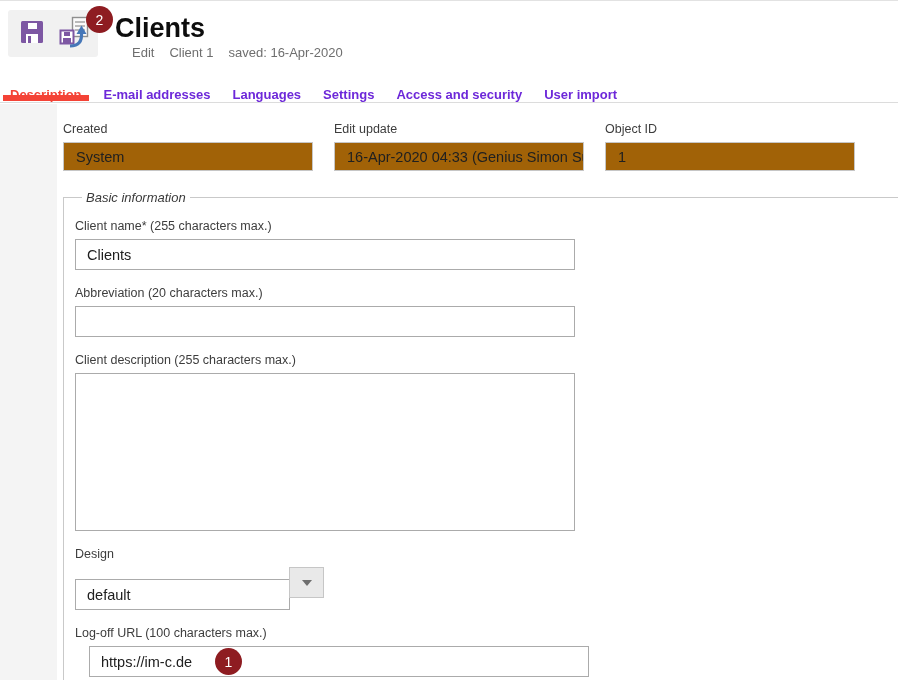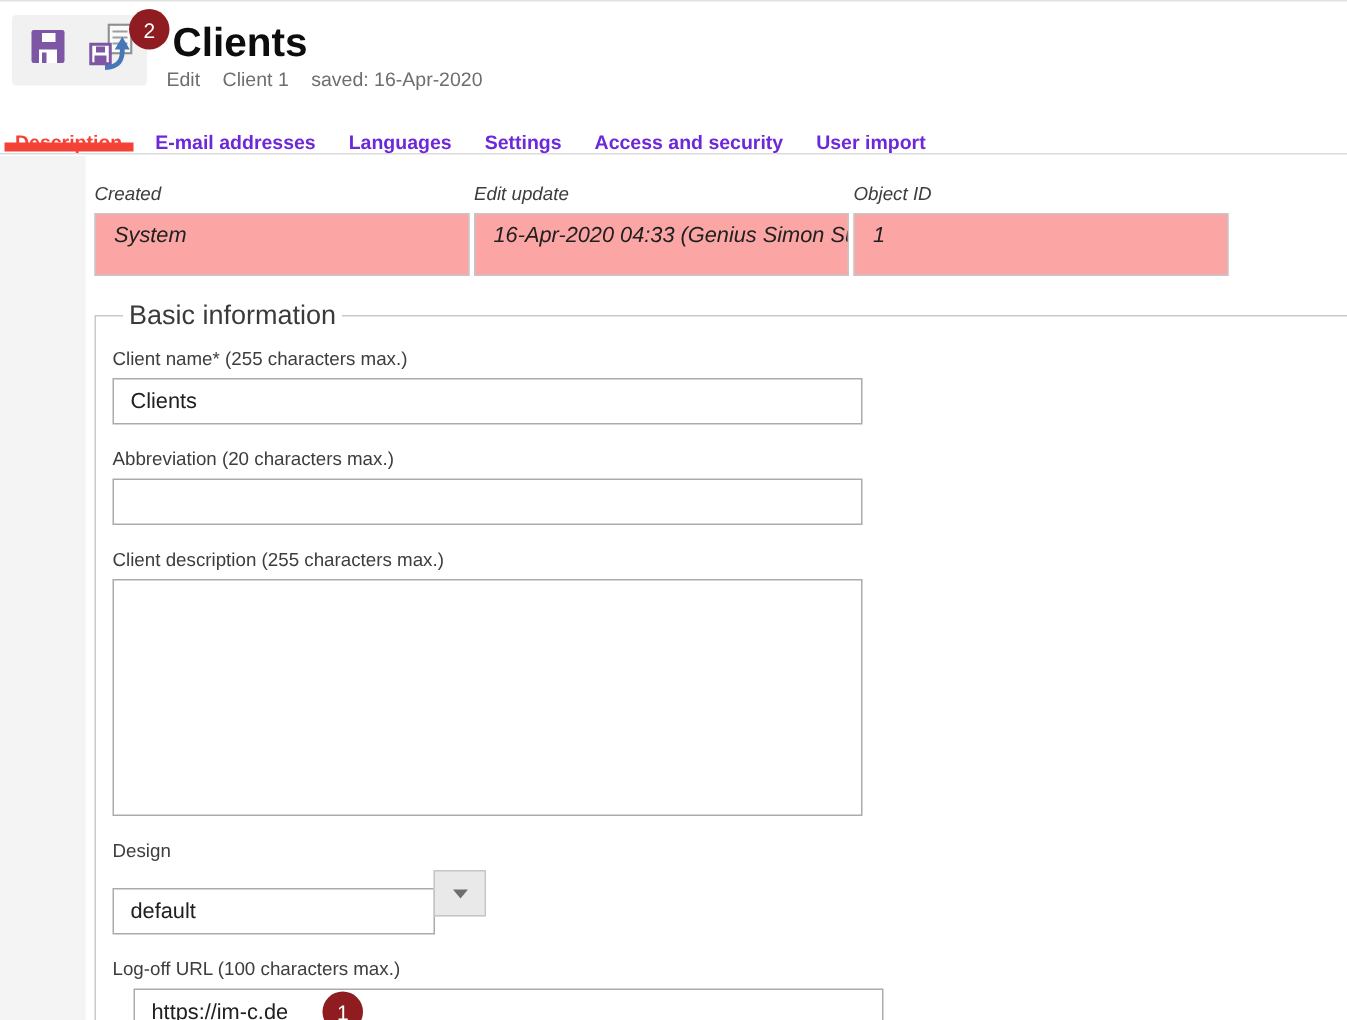--- a/index.html
+++ b/index.html
@@ -20,21 +20,21 @@
 
   .badge {
     position:absolute; width:27px; height:27px; border-radius:50%;
     background:#8e1c21; color:#ffffff; font-size:14px; line-height:1;
     display:flex; align-items:center; justify-content:center; z-index:5;
   }
   .badge-2 { left:86px; top:6px; }
 
   
   .page-title { position:absolute; left:115px; top:13px; font-size:27px; font-weight:700; color:#0d0d0d; letter-spacing:0; }
-  .subtitle { position:absolute; left:111px; top:45px; display:flex; gap:15px; font-size:13px; color:#6e6e6e; }
+  .subtitle { position:absolute; left:132px; top:45px; display:flex; gap:15px; font-size:13px; color:#6e6e6e; }
 
   
   .tabbar {
     position:absolute; left:0; top:63px; width:898px; height:40px;
     border-bottom:1px solid #dcdcdc; display:flex; gap:8px; padding-left:3px;align-items:flex-end;
   }
   .tab {
     position:relative; padding:11px 7px 0 7px; font-size:13px; font-weight:700;
     color:#6d28d9; cursor:pointer; white-space:nowrap;
   }
@@ -42,34 +42,34 @@
   .tab.active::after {
     content:""; position:absolute; left:0; right:0; bottom:1px; height:6px; background:#f44336;
   }
 
   
   .left-rail { position:absolute; left:0; top:104px; width:57px; height:576px; background:#f4f4f4; }
 
   
   .content { position:absolute; left:63px; top:110px; width:835px; }
 
-  .meta-row { display:flex; gap:3px; margin-top:12px;font-style:italic; }
+  .meta-row { display:flex; gap:21px; margin-top:12px; }
   .meta-col { width:250px; }
   .field-label { font-size:12.5px; color:#3d3d3d; line-height:15px; display:block; }
   .ro-box {
-    margin-top:5px; height:42px; background:#fca5a5; border:1px solid #c6c6c6;
+    margin-top:5px; height:29px; background:#a16207; border:1px solid #c6c6c6;
     font-size:14.5px; color:#202020; line-height:28px; padding:0 8px 0 12px;
     white-space:nowrap; overflow:hidden;
   }
 
   fieldset.basic {
     margin-top:19px; border:1px solid #c9c9c9; width:calc(100% + 20px);
     padding:0 0 60px 11px; min-height:520px;
   }
-  fieldset.basic legend { font-size:18px; color:#3a3a3a; padding:0 4px; margin-left:7px; line-height:15px; }
+  fieldset.basic legend { font-size:13px; color:#3a3a3a; padding:0 4px; margin-left:7px; line-height:15px;font-style:italic; }
 
   .fb { margin-top:16px; }
   .fb.first { margin-top:14px; }
   .txt {
     display:block; margin-top:5px; width:500px; height:31px;
     border:1px solid #ababab; background:#fff; font-family:"Liberation Sans", sans-serif;
     font-size:14.5px; color:#202020; padding:0 11px; outline:none;
   }
   textarea.txt { height:158px; resize:none; padding-top:6px; }
   .design-row { display:flex; margin-top:5px; }

